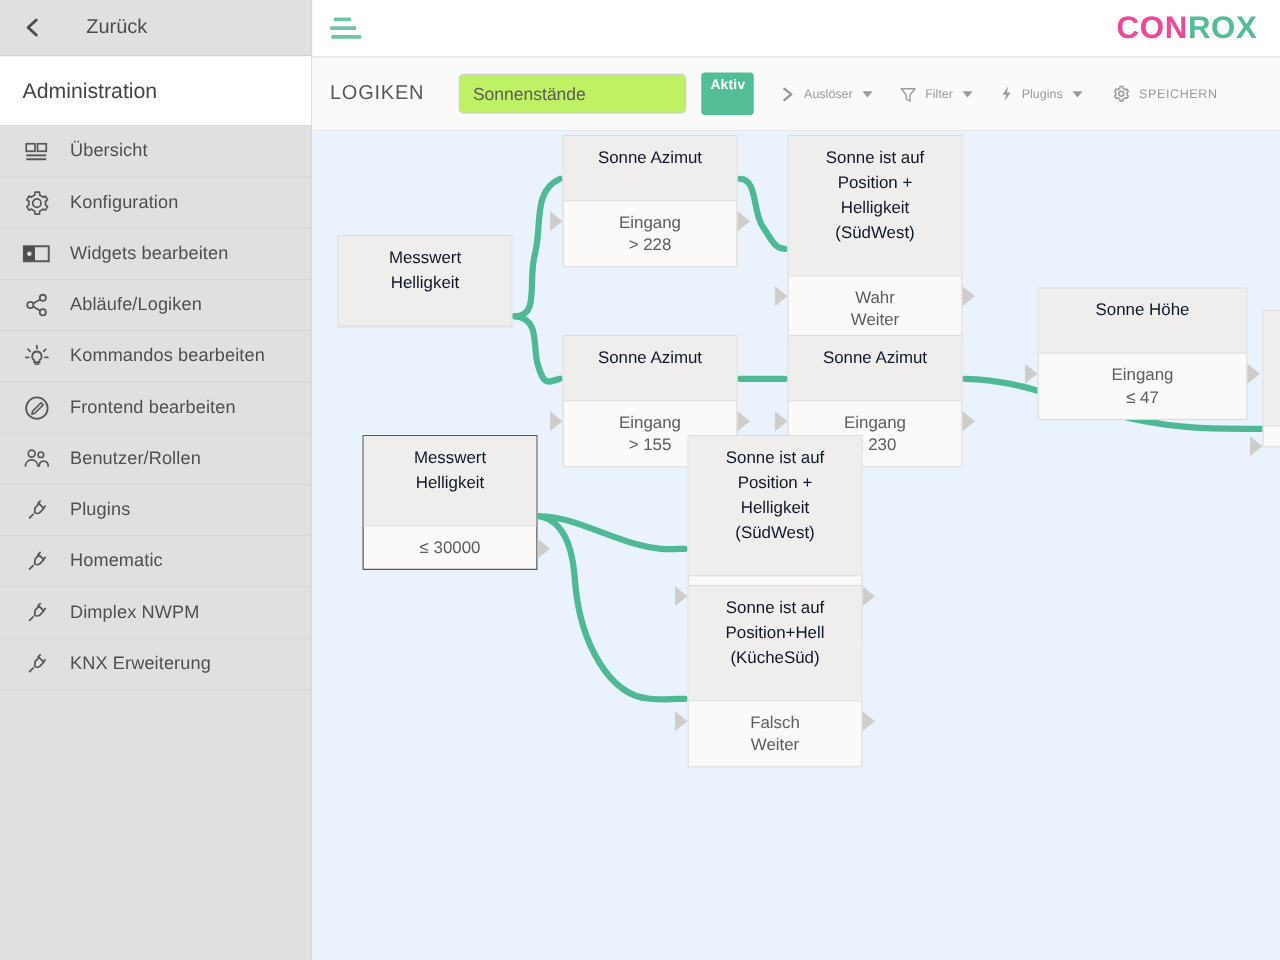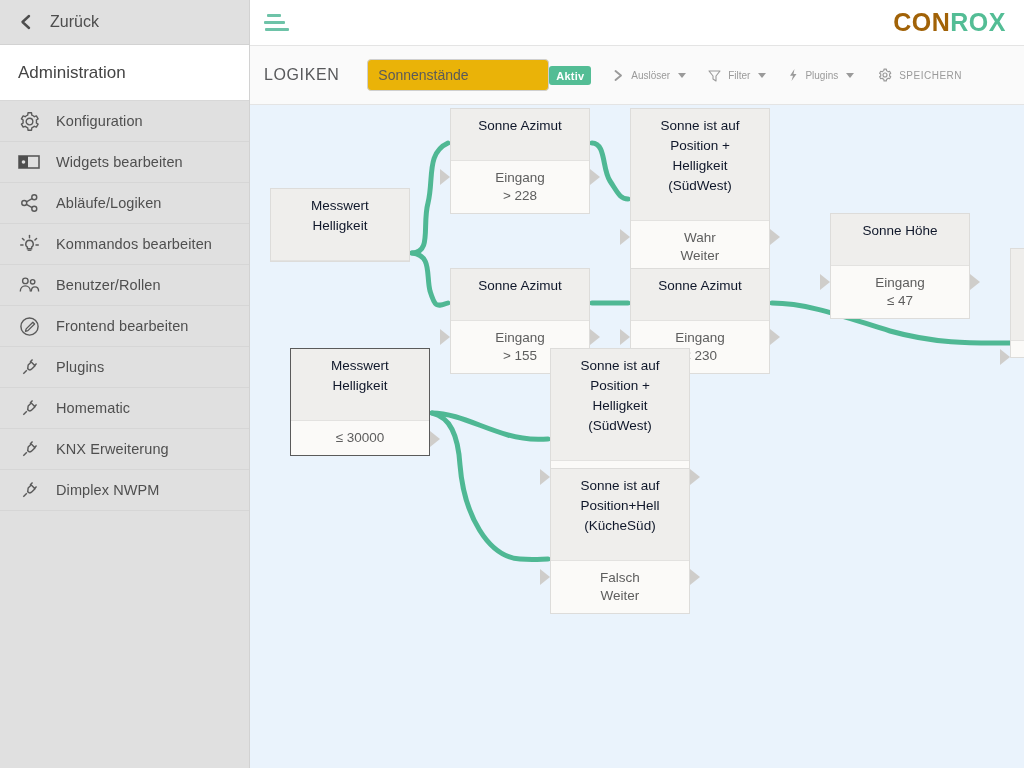--- a/index.html
+++ b/index.html
@@ -15,21 +15,21 @@
   
   #sidebar {
     width: 250px; height: 768px;
     background: #e0e0e0;
     flex: 0 0 250px;
     position: relative;
     border-right: 1px solid #d2d2d2;
   }
   .back-row {
     height: 45px; display: flex; align-items: center;
-    padding-left: 18px; gap: 16px;
+    padding-left: 18px; gap: 35px;
     border-bottom: 1px solid #d2d2d2;
   }
   .back-chevron { width: 16px; height: 16px; position: relative; flex: 0 0 16px; }
   .back-chevron svg { display:block; }
   .back-label { font-size: 16px; color: #4d4d4d; }
 
   .admin-row {
     height: 56px; background: #ffffff;
     display: flex; align-items: center; padding-left: 18px;
     border-bottom: 1px solid #d8d8d8;
@@ -55,38 +55,38 @@
     padding: 0 18px 0 14px;
     justify-content: space-between;
   }
   .hamburger { width: 26px; height: 20px; display:flex; flex-direction:column; justify-content:center; gap:4px; cursor:pointer; }
   .hamburger i { display: block; height: 3px; background: #6ec3a8; border-radius: 1px; }
   .hamburger i:nth-child(1) { width: 14px; margin-left: 3px; }
   .hamburger i:nth-child(2) { width: 21px; margin-left: 0px; }
   .hamburger i:nth-child(3) { width: 24px; margin-left: 1px; }
 
   .brand { font-size: 25px; font-weight: bold; letter-spacing: .5px; }
-  .brand .b1 { color: #a16207; }
+  .brand .b1 { color: #ec4899; }
   .brand .b2 { color: #53bd95; }
 
   .toolbar {
     height: 60px; background: #fafafa;
     border-top: 1px solid #e4e4e4; border-bottom: 1px solid #e4e4e4;
     display: flex; align-items: center; gap: 0px; padding-left: 14px;
   }
   .toolbar-title { font-size: 16px; color: #58595b; letter-spacing: .6px; margin-right: 28px; }
   .name-input {
     width: 182px; height: 32px; border: 1px solid #cfcfcf; border-radius: 4px;
-    background: #eab308; font-size: 14px; color: #5a5a5a; padding: 0 10px;
+    background: #bef264; font-size: 14px; color: #5a5a5a; padding: 0 10px;
     font-family: "Liberation Sans", sans-serif; outline: none;
   }
   .badge-aktiv {
-    margin-left: 0; background: #53bd95; color: #ffffff;
+    margin-left: 12px; background: #53bd95; color: #ffffff;
     font-size: 11px; font-weight: bold; border-radius: 3px;
-    padding: 4px 7px 3px 7px; letter-spacing: .2px;
+    padding: 4px 7px 18px 7px; letter-spacing: .2px;
   }
   .tb-btn {
     display: flex; align-items: center; gap: 7px;
     font-size: 10px; color: #9a9a9a; cursor: pointer;
     margin-left: 22px; white-space: nowrap;
   }
   .tb-btn .caret {
     width: 0; height: 0; border-left: 4px solid transparent; border-right: 4px solid transparent;
     border-top: 5px solid #9a9a9a; margin-left: 1px;
   }
@@ -137,20 +137,31 @@
             <path d="M11 2 L4.5 8 L11 14" fill="none" stroke="#4d4d4d" stroke-width="2.4" stroke-linecap="round" stroke-linejoin="round"></path>
           </svg>
       </span>
       <span class="back-label">Zurück</span>
     </div>
 
     <div class="admin-row">
       <span class="admin-title">Administration</span>
     </div>
 
+    <div class="nav-item">
+      <span class="nav-icon">
+        <svg width="20" height="20" viewBox="0 0 20 20">
+            <rect x="2" y="4" width="7" height="6" fill="none" stroke="#5a5a5a" stroke-width="1.4"></rect>
+            <rect x="11" y="4" width="7" height="6" fill="none" stroke="#5a5a5a" stroke-width="1.4"></rect>
+            <rect x="2" y="12.5" width="16" height="1.6" fill="#5a5a5a"></rect>
+            <rect x="2" y="15.6" width="16" height="1.6" fill="#5a5a5a"></rect>
+          </svg>
+      </span>
+      <span class="nav-label">Übersicht</span>
+    </div>
 
     <div class="nav-item">
       <span class="nav-icon">
         <svg width="21" height="21" viewBox="0 0 24 24">
             <path fill="none" stroke="#5a5a5a" stroke-width="1.6" d="M12 8.2a3.8 3.8 0 1 0 0 7.6 3.8 3.8 0 0 0 0-7.6z"></path>
             <path fill="none" stroke="#5a5a5a" stroke-width="1.6" stroke-linejoin="round" d="M20 12c0-.6-.06-1.1-.16-1.7l2-1.3-2-3.4-2.3.9a7.9 7.9 0 0 0-2.9-1.7L14.3 2h-4l-.34 2.8a7.9 7.9 0 0 0-2.9 1.7l-2.3-.9-2 3.4 2 1.3c-.1.6-.16 1.1-.16 1.7s.06 1.1.16 1.7l-2 1.3 2 3.4 2.3-.9a7.9 7.9 0 0 0 2.9 1.7l.34 2.8h4l.34-2.8a7.9 7.9 0 0 0 2.9-1.7l2.3.9 2-3.4-2-1.3c.1-.6.16-1.1.16-1.7z"></path>
           </svg>
       </span>
       <span class="nav-label">Konfiguration</span>
     </div>
@@ -193,45 +204,45 @@
               <line x1="1.8" y1="11.5" x2="4.2" y2="11.5"></line>
               <line x1="20.2" y1="11.5" x2="17.8" y2="11.5"></line>
             </g>
           </svg>
       </span>
       <span class="nav-label">Kommandos bearbeiten</span>
     </div>
 
     <div class="nav-item">
       <span class="nav-icon">
+        <svg width="21" height="21" viewBox="0 0 22 22">
+            <circle cx="11" cy="11" r="9" fill="none" stroke="#5a5a5a" stroke-width="1.5"></circle>
+            <path d="M14.5 6.5 L7.5 13.5 L6.8 16 L9.3 15.3 L16.3 8.3 Z" fill="none" stroke="#5a5a5a" stroke-width="1.4" stroke-linejoin="round"></path>
+          </svg>
+      </span>
+      <span class="nav-label">Frontend bearbeiten</span>
+    </div>
+
+    <div class="nav-item">
+      <span class="nav-icon">
         <svg width="22" height="20" viewBox="0 0 24 20">
             <g fill="none" stroke="#5a5a5a" stroke-width="1.5">
               <circle cx="8" cy="5.5" r="3"></circle>
               <circle cx="16" cy="6.5" r="2.4"></circle>
               <path d="M2.5 17c0-3.6 2.4-6 5.5-6s5.5 2.4 5.5 6"></path>
               <path d="M14.5 17c0-3 1.4-5 4-5s4 2 4 5"></path>
             </g>
           </svg>
       </span>
       <span class="nav-label">Benutzer/Rollen</span>
     </div>
 
     <div class="nav-item">
       <span class="nav-icon">
         <svg width="21" height="21" viewBox="0 0 22 22">
-            <circle cx="11" cy="11" r="9" fill="none" stroke="#5a5a5a" stroke-width="1.5"></circle>
-            <path d="M14.5 6.5 L7.5 13.5 L6.8 16 L9.3 15.3 L16.3 8.3 Z" fill="none" stroke="#5a5a5a" stroke-width="1.4" stroke-linejoin="round"></path>
-          </svg>
-      </span>
-      <span class="nav-label">Frontend bearbeiten</span>
-    </div>
-
-    <div class="nav-item">
-      <span class="nav-icon">
-        <svg width="21" height="21" viewBox="0 0 22 22">
             <g fill="none" stroke="#5a5a5a" stroke-width="1.5" stroke-linejoin="round">
               <path d="M12.8 5.2 L16.8 9.2 L13.6 12.4 A3.2 3.2 0 0 1 9.1 12.4 L9.6 8.4 Z"></path>
               <line x1="8.2" y1="13.8" x2="4.5" y2="17.5"></line>
               <line x1="14.2" y1="2.6" x2="11.6" y2="5.2"></line>
               <line x1="18.4" y1="6.8" x2="15.8" y2="9.4"></line>
             </g>
           </svg>
       </span>
       <span class="nav-label">Plugins</span>
     </div>
@@ -254,35 +265,35 @@
       <span class="nav-icon">
         <svg width="21" height="21" viewBox="0 0 22 22">
             <g fill="none" stroke="#5a5a5a" stroke-width="1.5" stroke-linejoin="round">
               <path d="M12.8 5.2 L16.8 9.2 L13.6 12.4 A3.2 3.2 0 0 1 9.1 12.4 L9.6 8.4 Z"></path>
               <line x1="8.2" y1="13.8" x2="4.5" y2="17.5"></line>
               <line x1="14.2" y1="2.6" x2="11.6" y2="5.2"></line>
               <line x1="18.4" y1="6.8" x2="15.8" y2="9.4"></line>
             </g>
           </svg>
       </span>
-      <span class="nav-label">KNX Erweiterung</span>
+      <span class="nav-label">Dimplex NWPM</span>
     </div>
 
     <div class="nav-item">
       <span class="nav-icon">
         <svg width="21" height="21" viewBox="0 0 22 22">
             <g fill="none" stroke="#5a5a5a" stroke-width="1.5" stroke-linejoin="round">
               <path d="M12.8 5.2 L16.8 9.2 L13.6 12.4 A3.2 3.2 0 0 1 9.1 12.4 L9.6 8.4 Z"></path>
               <line x1="8.2" y1="13.8" x2="4.5" y2="17.5"></line>
               <line x1="14.2" y1="2.6" x2="11.6" y2="5.2"></line>
               <line x1="18.4" y1="6.8" x2="15.8" y2="9.4"></line>
             </g>
           </svg>
       </span>
-      <span class="nav-label">Dimplex NWPM</span>
+      <span class="nav-label">KNX Erweiterung</span>
     </div>
 
   </div>
 
   <div id="main">
 
     <div class="topbar">
       <div class="hamburger">
         <i></i>
           <i></i>
@@ -398,21 +409,21 @@
       <div class="node" style="left:380px; top:163px; width:140px;">
         <div class="nhead">Sonne Azimut</div>
         <div class="nrow">
           <span class="port in"></span>
           <span>Eingang</span>
           <span>&lt; 230</span>
           <span class="port out"></span>
         </div>
       </div>
 
-      <div class="node" style="left:580px; top:108px; width:140px;">
+      <div class="node" style="left:580px; top:125px; width:168px;">
         <div class="nhead">Sonne Höhe</div>
         <div class="nrow">
           <span class="port in"></span>
           <span>Eingang</span>
           <span>≤ 47</span>
           <span class="port out"></span>
         </div>
       </div>
 
       <div class="node" style="left:760px; top:143px; width:140px;">

